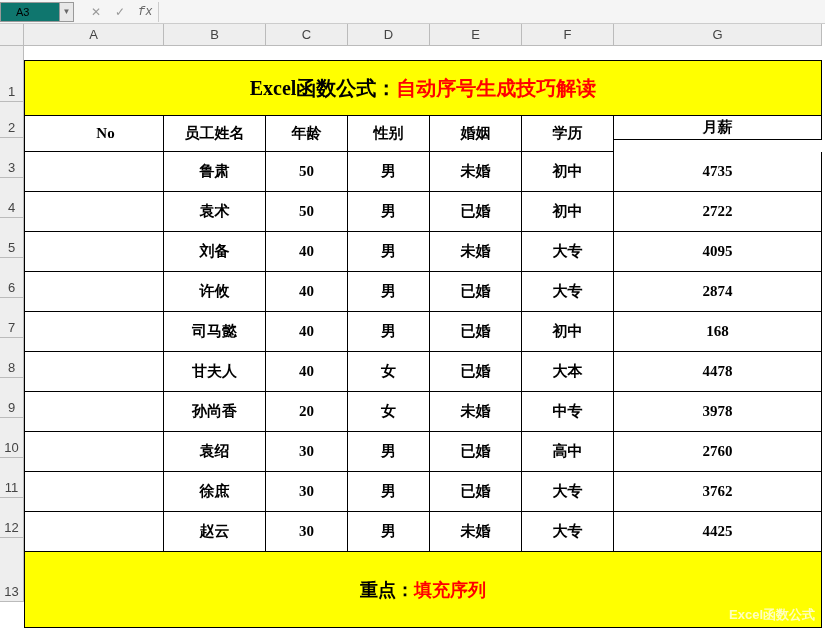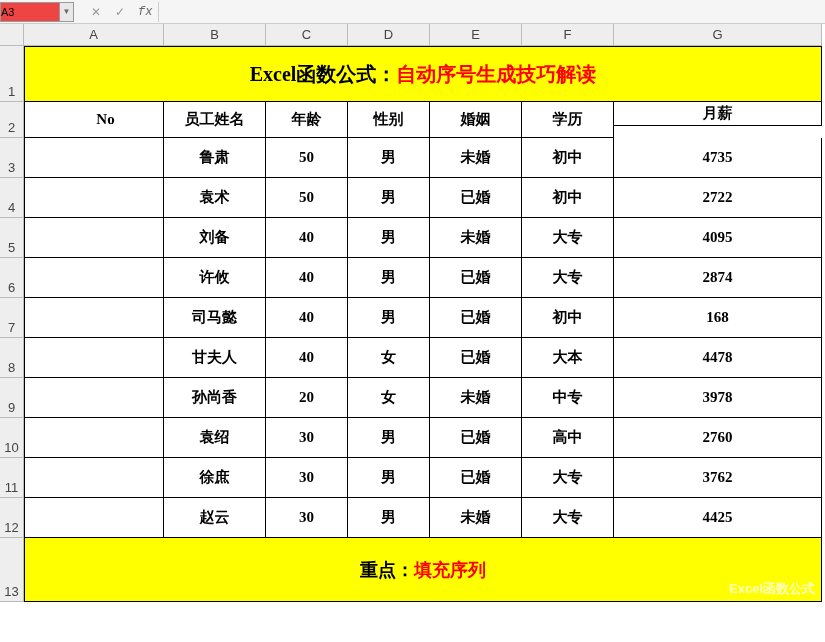--- a/index.html
+++ b/index.html
@@ -16,22 +16,22 @@
       display: flex;
       align-items: center;
       height: 24px;
       border-bottom: 1px solid #ccc;
       background: #f5f5f5;
     }
     .name-box {
       width: 60px;
       height: 20px;
       border: 1px solid #999;
-      background: #ef4444;
-      padding-left: 0;
+      background: #0f766e;
+      padding-left: 15px;
       font-size: 11px;
       display: flex;
       align-items: center;
     }
     .fb-dropdown {
       width: 14px;
       height: 20px;
       border: 1px solid #999;
       border-left: none;
       background: #e8e8e8;
@@ -104,21 +104,21 @@
       align-items: flex-end;
       justify-content: center;
       color: #444;
       font-size: 13px;
       padding-bottom: 2px;
     }
     
     .grid {
       position: absolute;
       left: 24px;
-      top: 46px;
+      top: 60px;
     }
     .grid-row { display: flex; }
     .cell {
       border-right: 1px solid #000;
       border-bottom: 1px solid #000;
       display: flex;
       align-items: center;
       justify-content: center;
       font-weight: bold;
       font-size: 15px;
@@ -290,19 +290,19 @@
     <div class="grid-row">
       <div class="cell first-col" style="width: 140px; height: 40px;"></div>
       <div class="cell" style="width: 102px; height: 40px;">赵云</div>
       <div class="cell" style="width: 82px; height: 40px;">30</div>
       <div class="cell" style="width: 82px; height: 40px;">男</div>
       <div class="cell" style="width: 92px; height: 40px;">未婚</div>
       <div class="cell" style="width: 92px; height: 40px;">大专</div>
       <div class="cell" style="width: 208px; height: 40px;">4425</div>
     </div>
     <div class="grid-row footer-row">
-      <div class="cell first-col" style="width: 798px; height: 64px; position: relative;">
+      <div class="cell first-col" style="width: 798px; height: 76px; position: relative;">
         <span class="footer-black">重点：</span>
         <span class="footer-red">填充序列</span>
         <div class="watermark">Excel函数公式</div>
       </div>
     </div>
   </div>
 
 </body></html>

